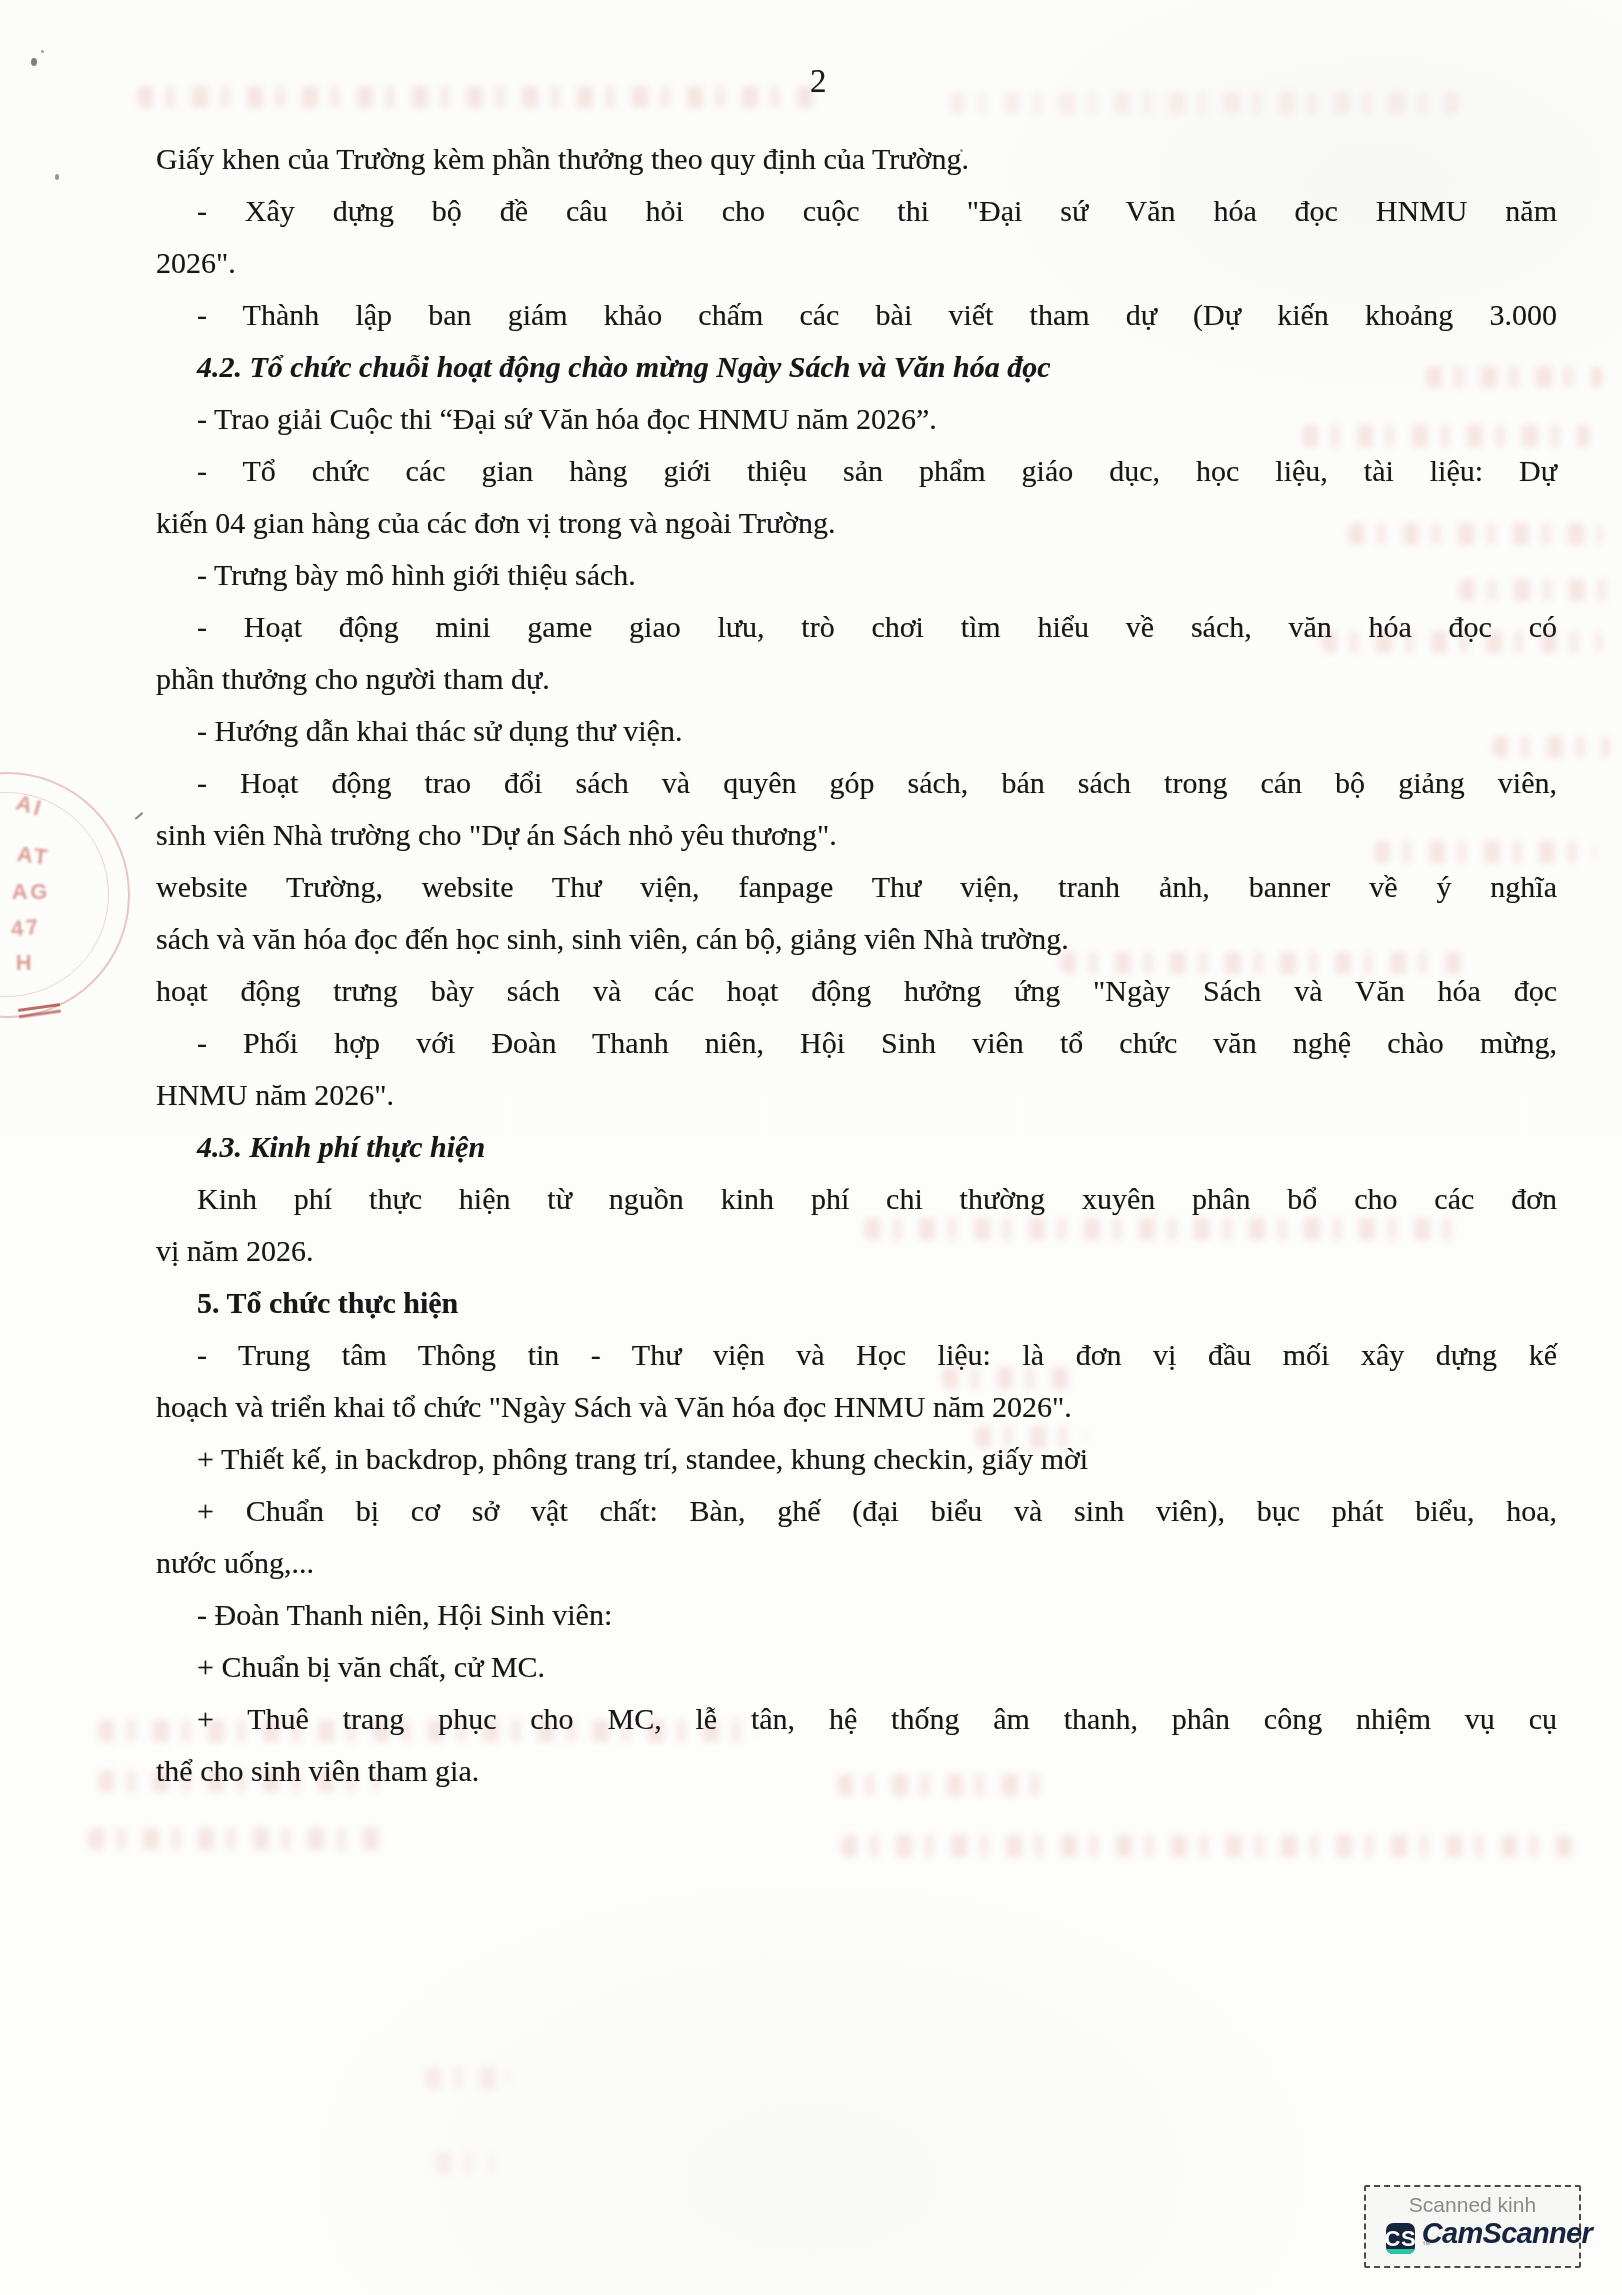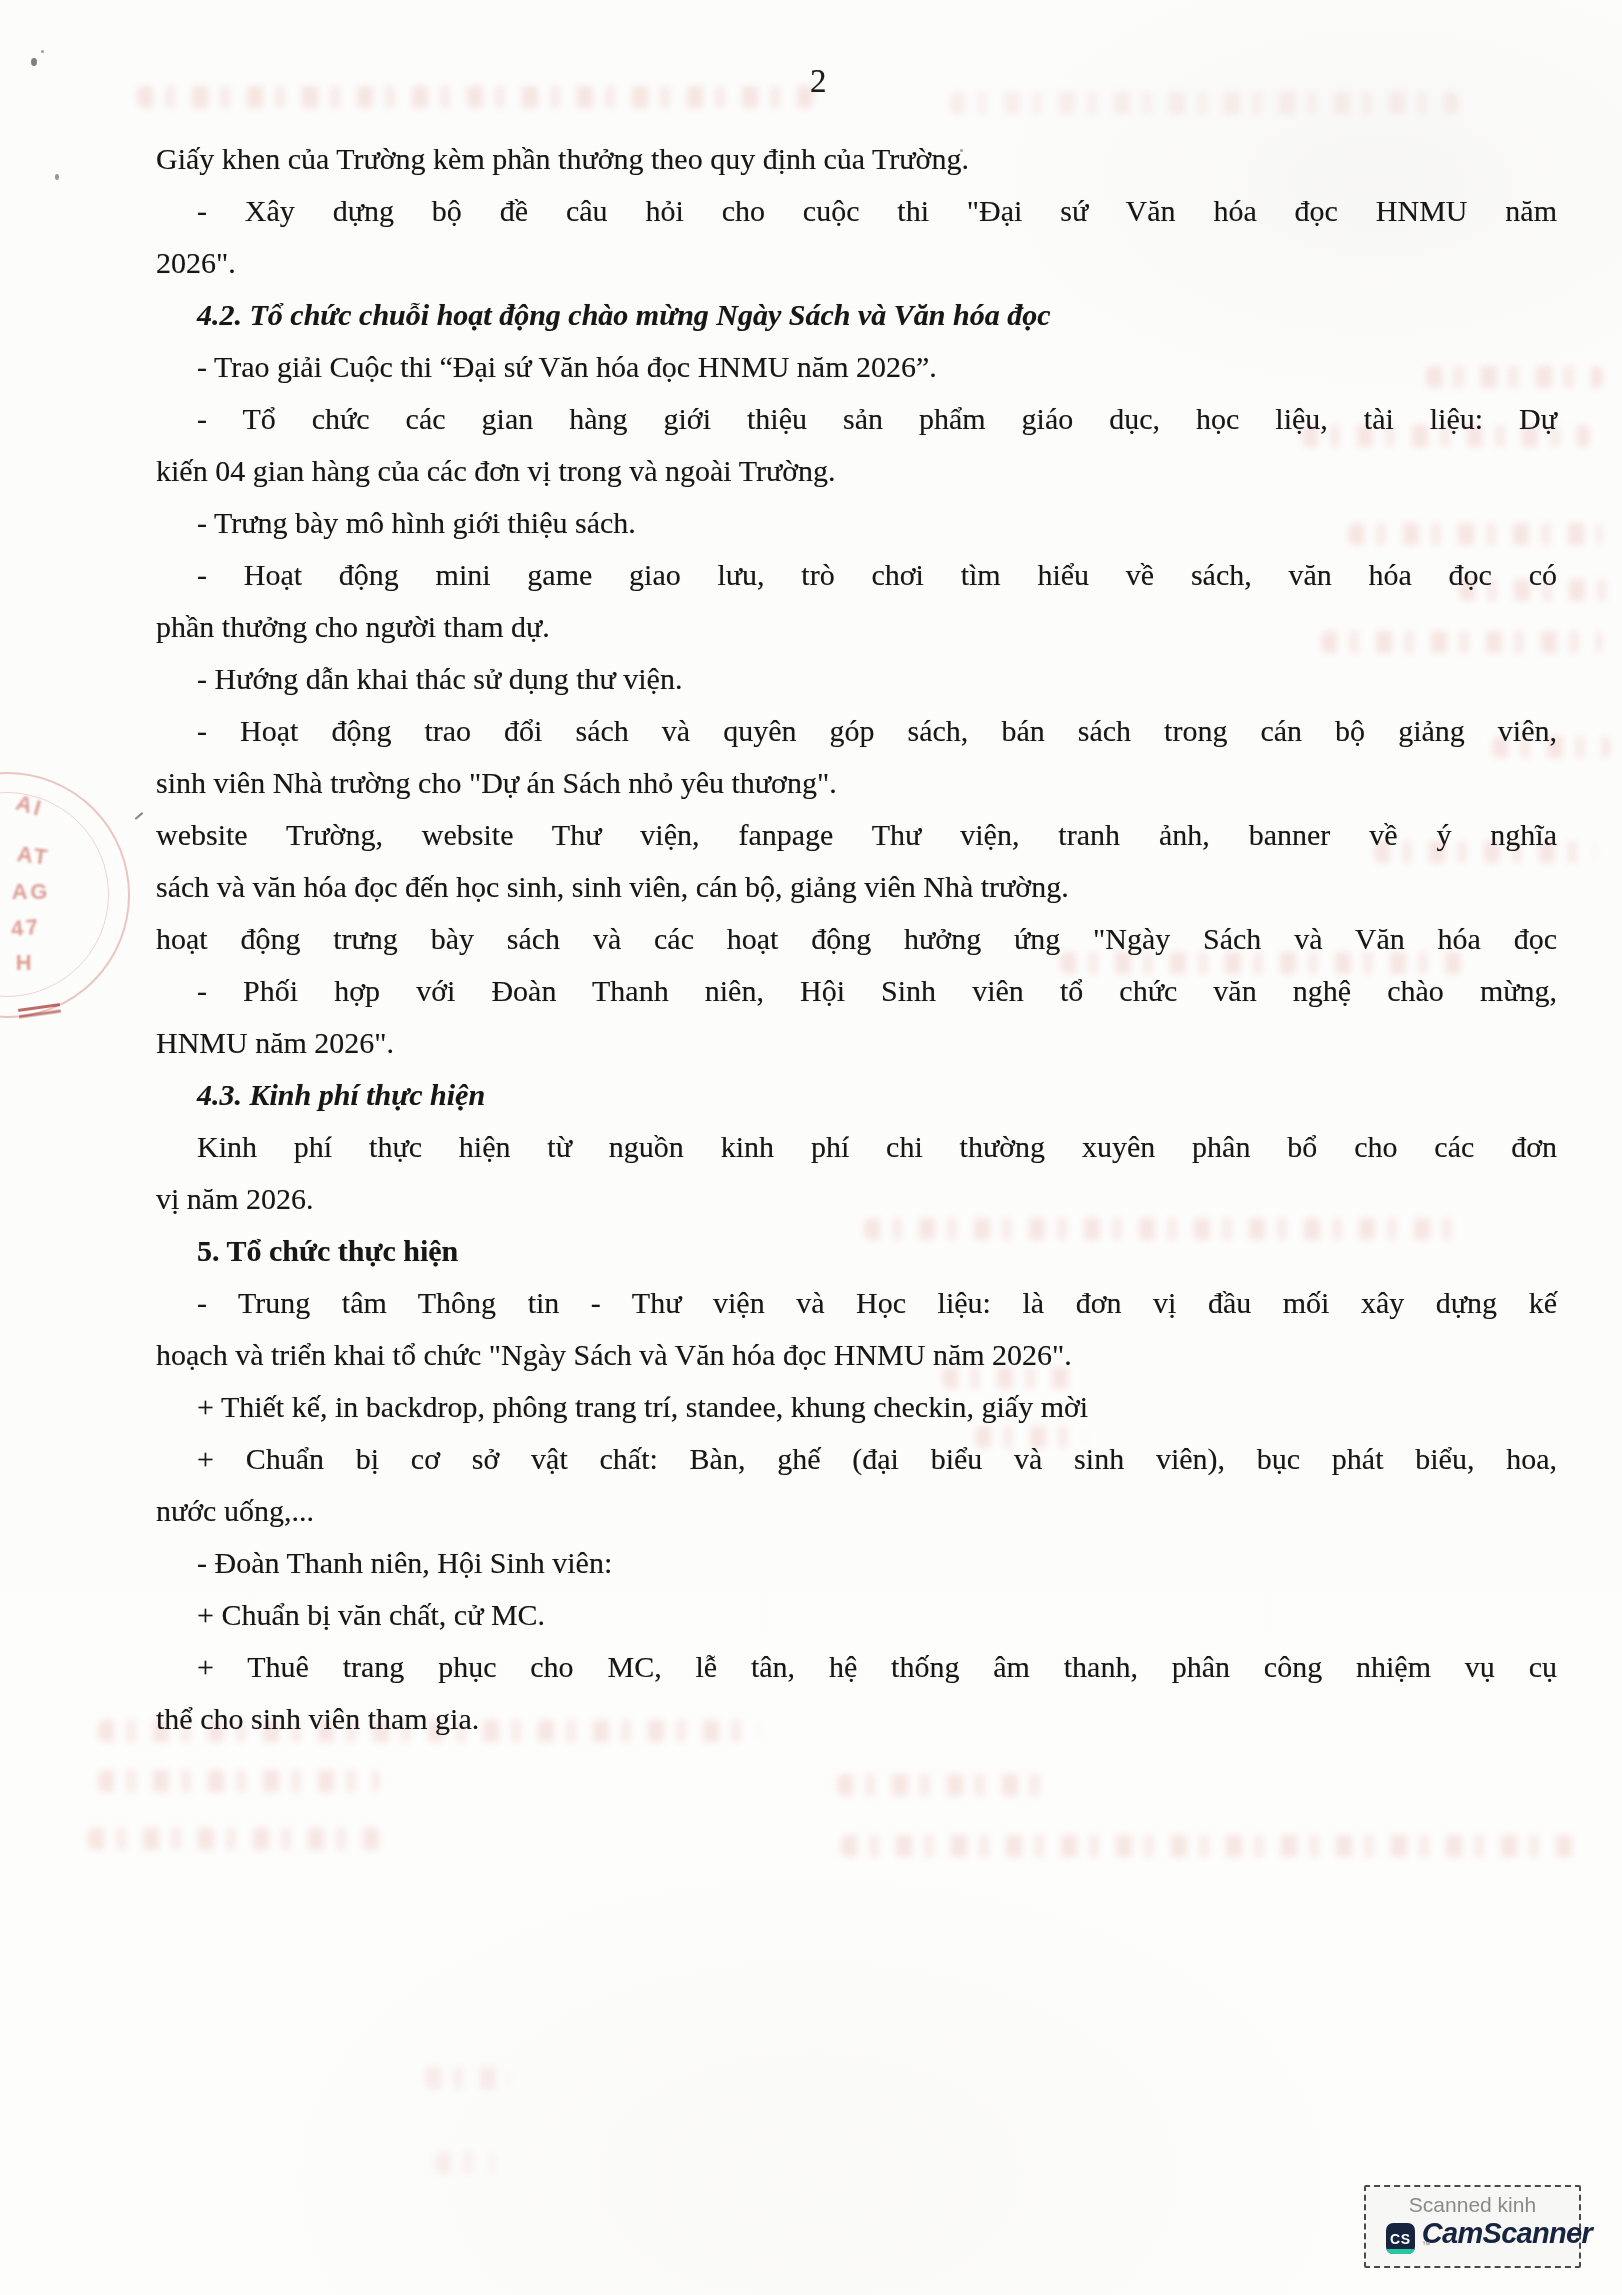--- a/index.html
+++ b/index.html
@@ -54,21 +54,21 @@
     position:absolute;left:1364px;top:2185px;width:217px;height:83px;
     background:#f7f7f6;border:2px dashed #4a4a4a;border-radius:2px;
     box-sizing:border-box;display:flex;flex-direction:column;align-items:center;
     justify-content:center;gap:3.9px;font-family:"Liberation Sans",sans-serif;
   }
   .badge-row1{font-size:21px;color:#8a8a8a;line-height:1;}
   .badge-row2{display:flex;align-items:center;gap:6.5px;line-height:1;}
   .cs-logo{
     position:relative;width:31px;height:31px;background:#162440;border-radius:7.2px;
     overflow:hidden;display:flex;align-items:center;justify-content:center;
-    color:#fff;font-weight:bold;font-size:14px;letter-spacing:0.7px;margin-left:34px;
+    color:#fff;font-weight:bold;font-size:22px;letter-spacing:0.7px;margin-left:34px;
   }
   .cs-logo .strip{position:absolute;left:0;bottom:0;width:100%;height:5.9px;background:#27c79f;}
   .brand{font-size:29px;font-weight:bold;color:#162440;letter-spacing:-0.7px;font-style:italic;}
   .tm{font-size:9.2px;color:#8a8a8a;transform:translateY(-9.2px);display:inline-block;}
 </style>
 </head>
 <body>
 
 <div class="page">
 
@@ -107,20 +107,21 @@
   <div class="speck" style="left:55px;top:174px;width:3.9px;height:5.9px;opacity:.6;"></div>
   <div class="speck" style="left:134px;top:815px;width:9.8px;height:2px;border-radius:1.3px;transform:rotate(-40deg);opacity:.7;"></div>
   <div class="speck" style="left:960px;top:149px;width:2.6px;height:2.6px;opacity:.5;"></div>
 
   <div class="pagenum">2</div>
 
   <div class="textblock">
       <div class="tline">Giấy khen của Trường kèm phần thưởng theo quy định của Trường.</div>
       <div class="tline ind jf">- Xây dựng bộ đề câu hỏi cho cuộc thi "Đại sứ Văn hóa đọc HNMU năm</div>
       <div class="tline">2026".</div>
+      <div class="tline ind jf">- Thành lập ban giám khảo chấm các bài viết tham dự (Dự kiến khoảng 3.000</div>
       <div class="tline ind hi">4.2. Tổ chức chuỗi hoạt động chào mừng Ngày Sách và Văn hóa đọc</div>
       <div class="tline ind">- Trao giải Cuộc thi “Đại sứ Văn hóa đọc HNMU năm 2026”.</div>
       <div class="tline ind jf">- Tổ chức các gian hàng giới thiệu sản phẩm giáo dục, học liệu, tài liệu: Dự</div>
       <div class="tline">kiến 04 gian hàng của các đơn vị trong và ngoài Trường.</div>
       <div class="tline ind">- Trưng bày mô hình giới thiệu sách.</div>
       <div class="tline ind jf">- Hoạt động mini game giao lưu, trò chơi tìm hiểu về sách, văn hóa đọc có</div>
       <div class="tline">phần thưởng cho người tham dự.</div>
       <div class="tline ind">- Hướng dẫn khai thác sử dụng thư viện.</div>
       <div class="tline ind jf">- Hoạt động trao đổi sách và quyên góp sách, bán sách trong cán bộ giảng viên,</div>
       <div class="tline">sinh viên Nhà trường cho "Dự án Sách nhỏ yêu thương".</div>

